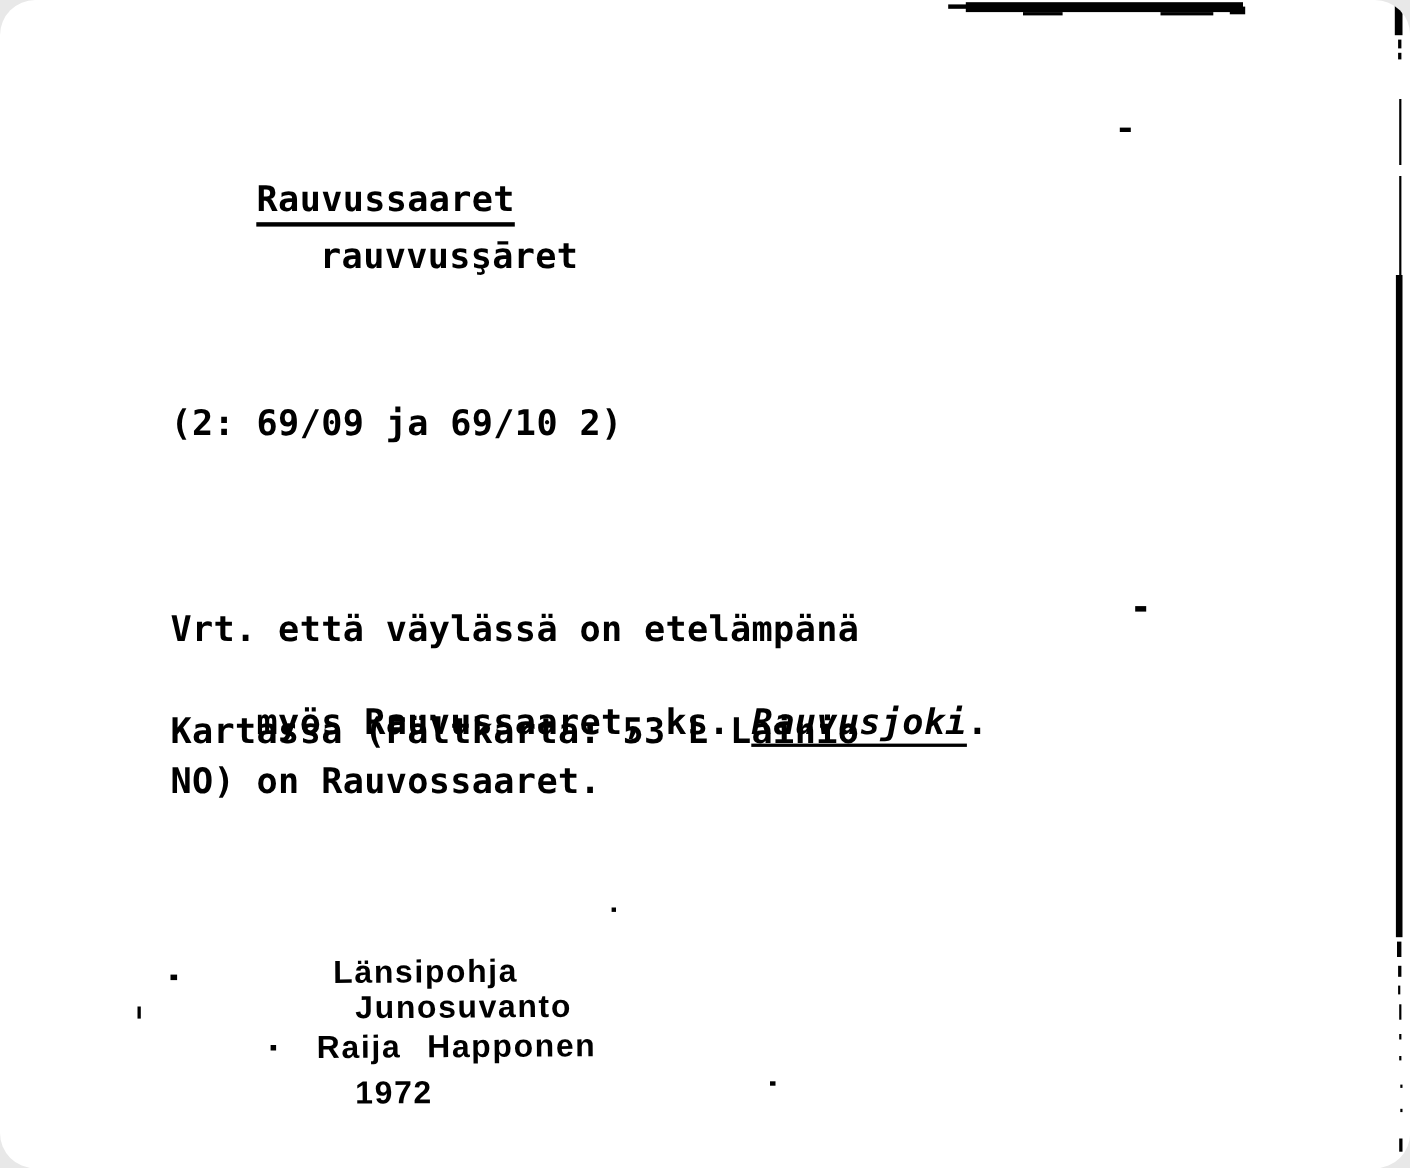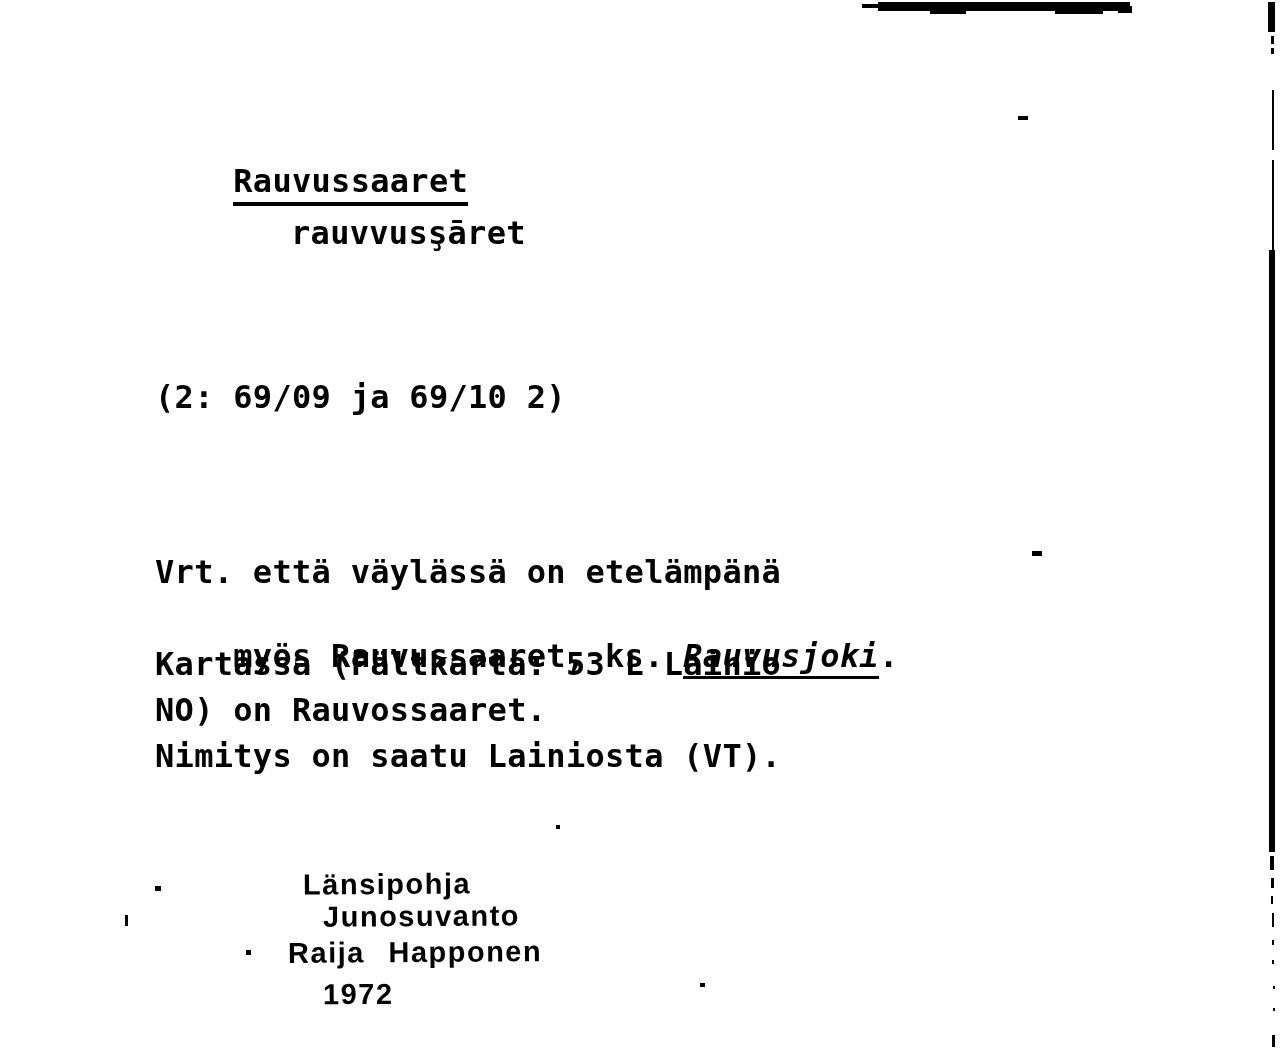--- a/index.html
+++ b/index.html
@@ -6,20 +6,21 @@
     margin: 0;
     padding: 0;
     background: #e8e8e8;
   }
   .page {
     position: relative;
     width: 1282px;
     height: 1062px;
     background: #ffffff;
     overflow: hidden;
+    border-radius: 32px;
   }
   
   .tw {
     position: absolute;
     font-family: "DejaVu Sans Mono", monospace;
     font-weight: 700;
     font-size: 32px;
     line-height: 38px;
     color: #000000;
     letter-spacing: 0.3px;
@@ -59,29 +60,28 @@
 <body>
 
 <div class="page">
 
   <div class="tw" style="left:155px; top:124px;">
     <span class="title-underline">Rauvussaaret</span>
   </div>
 
   <div class="tw" style="left:255px; top:214px;margin-left:36px;">rauvvusşāret</div>
 
-  <div class="tw" style="left:155px; top:365px;margin-top:13px;">(2: 69/09 ja 69/10 2)</div>
+  <div class="tw" style="left:155px; top:365px;">(2: 69/09 ja 69/10 2)</div>
 
   <div class="tw" style="left:155px; top:553px;">Vrt. että väylässä on etelämpänä</div>
   <div class="tw" style="left:155px; top:599px;">
     <span>myös Rauvussaaret, ks. </span><span class="ref-underline">Rauvusjoki</span><span>.</span>
   </div>
   <div class="tw" style="left:155px; top:645px;">Kartassa (Fältkarta: 53 L Lainio</div>
   <div class="tw" style="left:155px; top:691px;">NO) on Rauvossaaret.</div>
-  <div class="tw" style="left:155px; top:737px;">Nimitys on saatu Lainiosta (VT).</div>
 
   <div>
     <div class="stamp-line" style="left:303px; top:868px;">Länsipohja</div>
     <div class="stamp-line" style="left:323px; top:900px;">Junosuvanto</div>
     <div class="stamp-line stamp-wordgap" style="left:288px; top:936px;">Raija Happonen</div>
     <div class="stamp-line" style="left:323px; top:978px;">1972</div>
   </div>
 
   <div class="mark" style="left:878px; top:2px;  width:252px; height:9px;"></div>
   <div class="mark" style="left:862px; top:4px;  width:18px;  height:4px;"></div>

